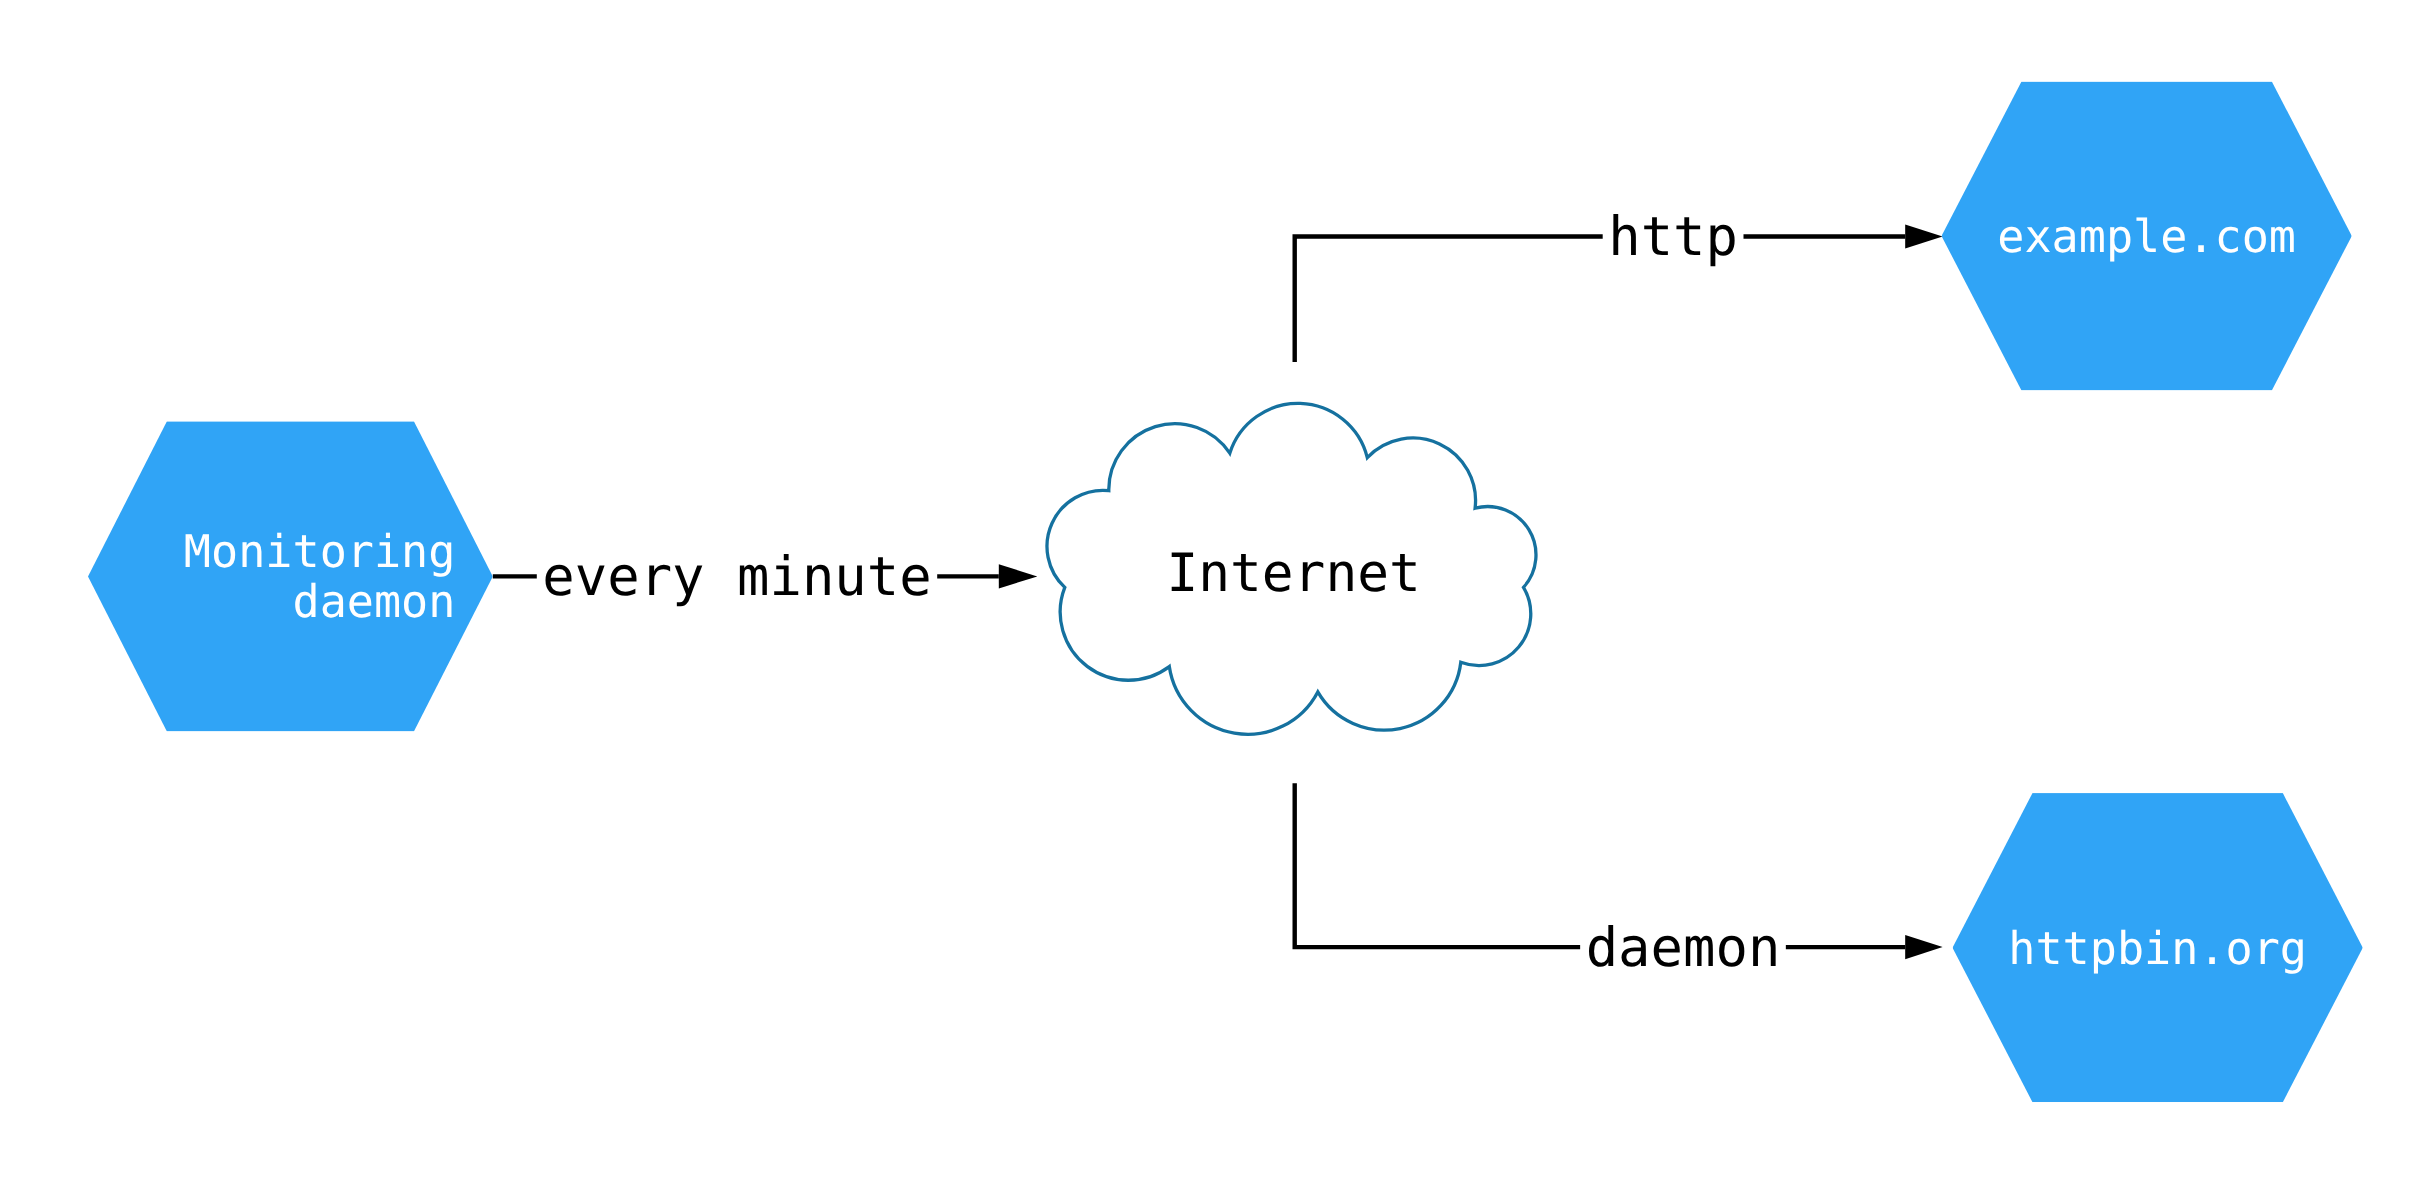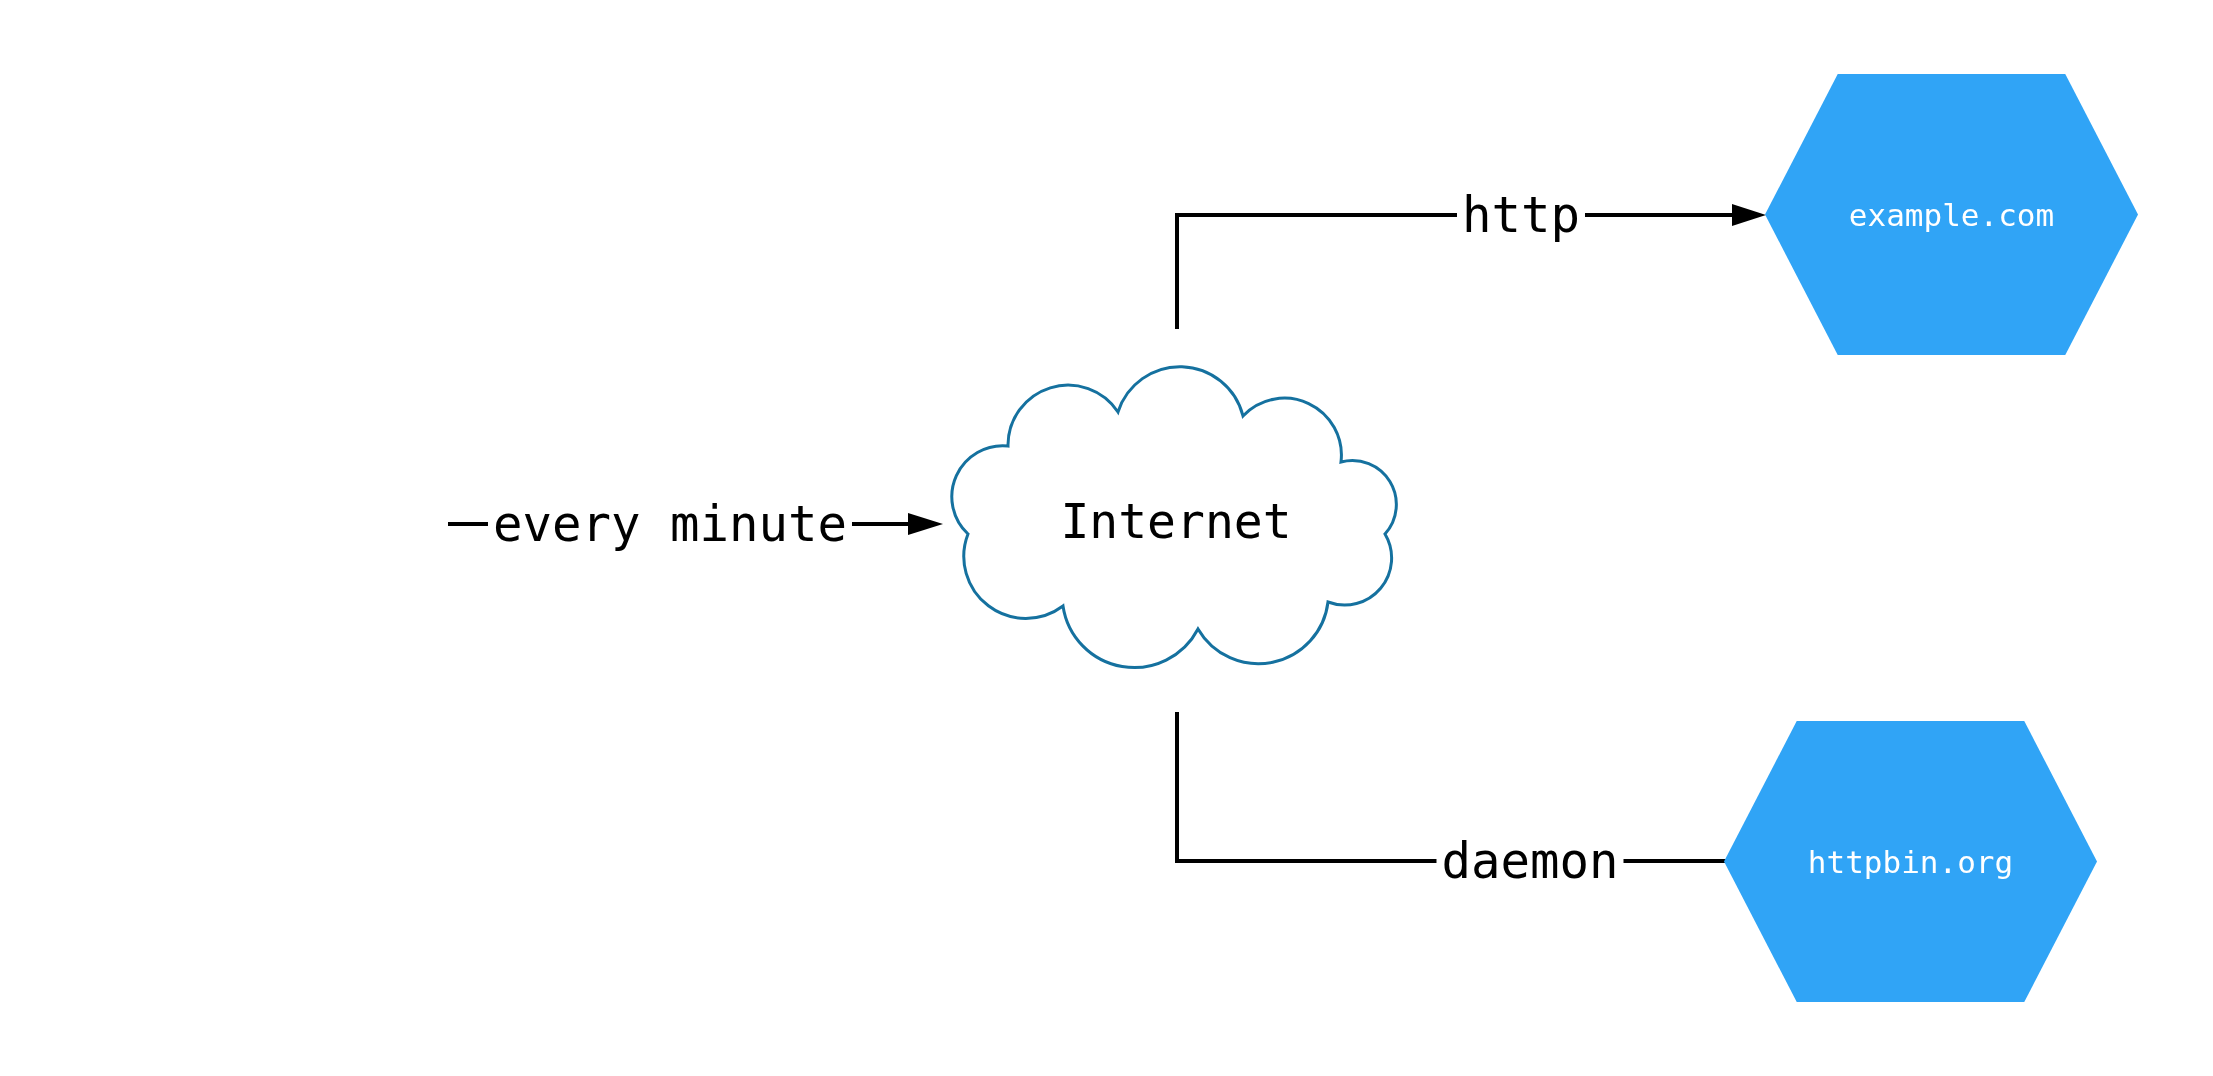--- a/index.html
+++ b/index.html
@@ -46,29 +46,29 @@
   .hex {
     position: absolute;
     display: flex;
     align-items: center;
     justify-content: center;
     background: var(--node-fill);
     clip-path: polygon(19.5% 0%, 80.5% 0%, 100% 50%, 80.5% 100%, 19.5% 100%, 0% 50%);
   }
   .hex .hex-label {
     color: var(--node-text);
-    font-size: 31px;
+    font-size: 41px;
     line-height: 46px;
     text-align: right;
     white-space: pre-wrap;
   }
   .hex-monitoring { left: 80px; top: 383px; width: 368px; height: 282px; }
   .hex-monitoring .hex-label { width: 300px; }
   .hex-example  { left: 1765px; top: 74px;  width: 373px; height: 281px; }
-  .hex-httpbin  { left: 1724px; top: 721px; width: 373px; height: 281px; }
+  .hex-httpbin  { left: 1775px; top: 721px; width: 373px; height: 281px; }
   .node-label-internet {
     position: absolute;
     left: 1176px; top: 521px;
     transform: translate(-50%, -50%);
     color: var(--label-color);
     font-size: 48px;
     white-space: nowrap;
   }
   .edge-label {
     position: absolute;
@@ -114,20 +114,23 @@
                A 57,57 0 0 1 398,78
                A 44,44 0 0 1 442,150
                A 47,47 0 0 1 385,218
                A 70,70 0 0 1 255,245
                A 72,72 0 0 1 120,222
                A 62,62 0 0 1 25,150
                Z"></path>
     </g>
   </svg>
 
+  <div class="hex hex-monitoring">
+    <span class="hex-label">Monitoring daemon</span>
+  </div>
 
   <div class="hex hex-example">
     <span class="hex-label">example.com</span>
   </div>
 
   <div class="hex hex-httpbin">
     <span class="hex-label">httpbin.org</span>
   </div>
 
   <div class="node-label-internet">Internet</div>

